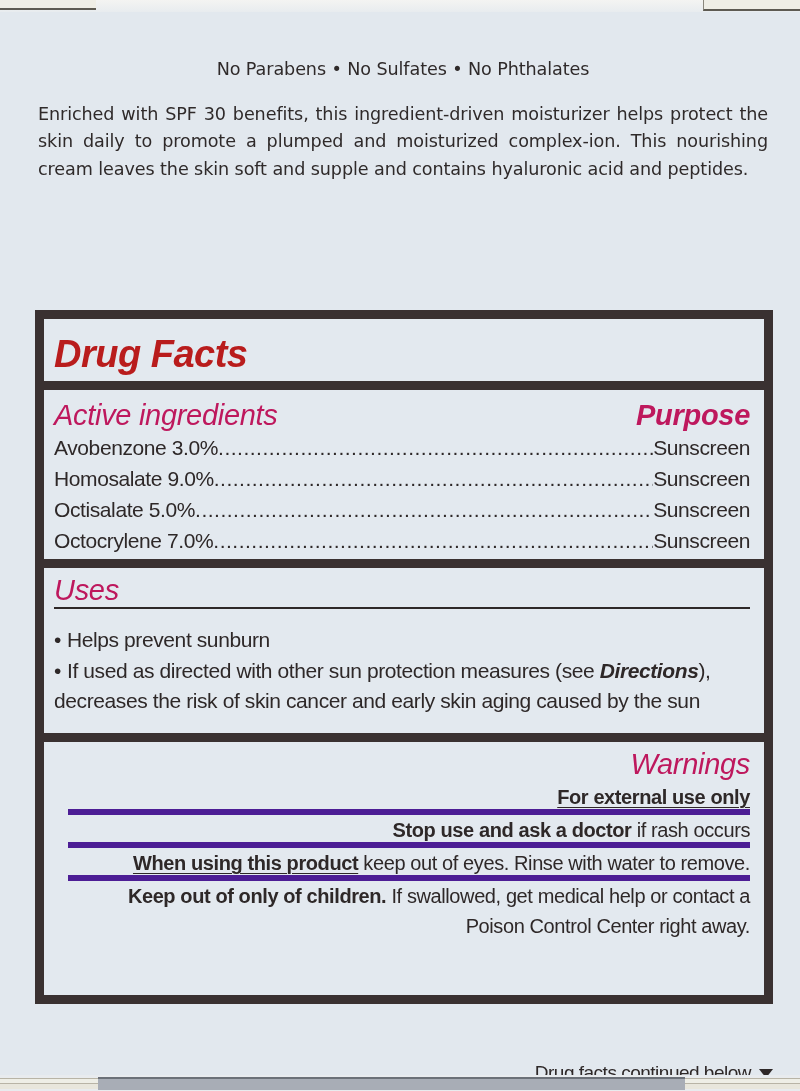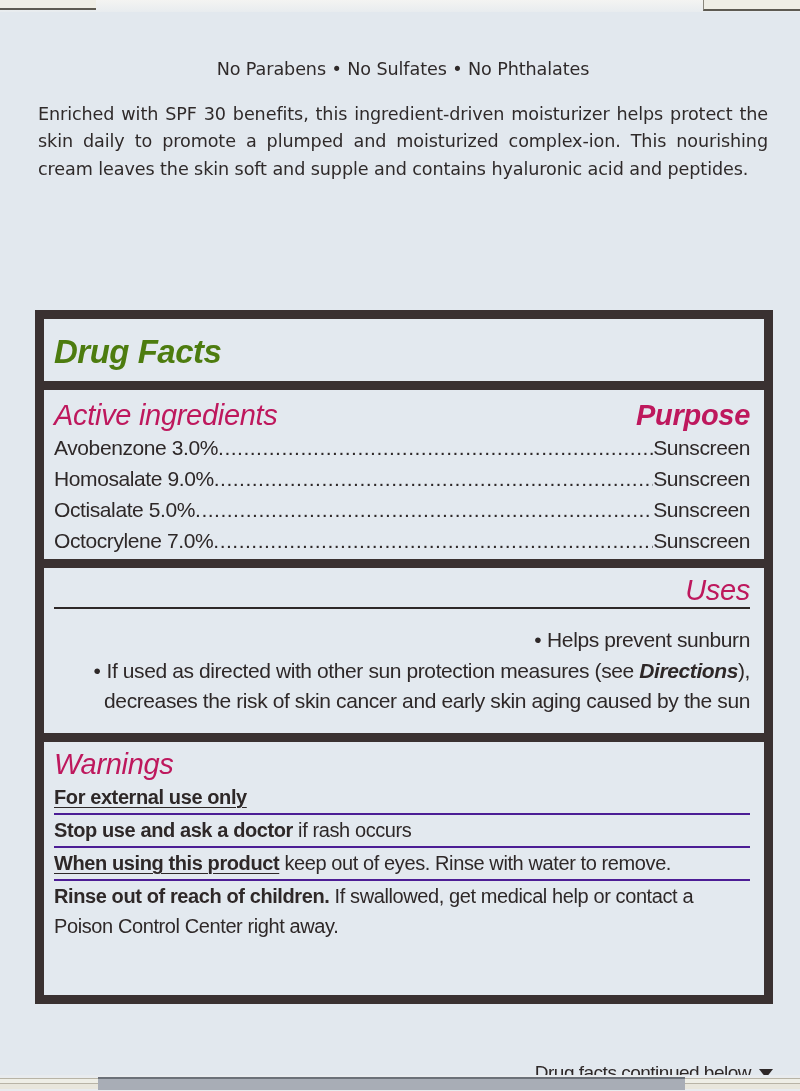--- a/index.html
+++ b/index.html
@@ -54,22 +54,22 @@
   .facts {
     position: absolute; left: 35px; top: 310px; width: 738px; height: 694px;
     border: 9px solid #3a3131;
     background: #e3e9ef;
   }
   .sect { position: absolute; left: 0; right: 0; }
   .sep {
     position: absolute; left: 0; right: 0; height: 9px; background: #3a3131;
   }
   .title {
-    font-size: 33px; font-weight: bold; font-style: italic;
-    letter-spacing: -0.5px; color: #4d7c0f;
+    font-size: 38px; font-weight: bold; font-style: italic;
+    letter-spacing: -0.5px; color: #b91c1c;
   }
   .h2 {
     font-size: 29px; font-style: italic; color: #be185d; letter-spacing: -0.3px;
   }
   .h2.bold { font-weight: bold; }
   .body-text {
     font-family: "Liberation Sans", sans-serif;
     font-size: 21px; color: #2e2828; letter-spacing: -0.4px;
     transform-origin: left top;
   }
@@ -81,21 +81,21 @@
   .row .dots {
     flex: 1 1 auto; overflow: hidden; white-space: nowrap; letter-spacing: 0.5px;
   }
   .row .dots::before {
     content: "........................................................................................................................................................";
   }
   .row .tail { flex: 0 0 auto; }
   .rule { height: 2px; background: #2e2828; }
   .bullet { display: inline-block; margin-right: 6px; }
   .warn-line {
-    line-height: 30px; height: 33px; border-bottom: 2px solid #4c1d95;
+    line-height: 30px; height: 33px; border-bottom: 6px solid #4c1d95;
     white-space: nowrap;
   }
   .warn-line b { font-weight: bold; }
   .warn-line.last { border-bottom: none; height: auto; line-height: 30px; white-space: normal; }
   .u { text-decoration: underline; text-decoration-thickness: 1px; text-underline-offset: 3px; }
 
   .continued {
     position: absolute; right: 27px; top: 1062px;
     font-size: 19px; color: #2e2828; letter-spacing: -0.5px; white-space: nowrap;
   }
@@ -148,49 +148,49 @@
       </div>
       <div class="row">
         <span class="lead">Octocrylene 7.0%</span>
         <span class="dots"></span>
         <span class="tail">Sunscreen</span>
       </div>
     </div>
   </div>
   <div class="sep" style="top:240px;"></div>
 
-  <div class="sect" style="top:249px; height:165px; padding:2px 14px 0 10px;text-align:right;">
+  <div class="sect" style="top:249px; height:165px; padding:2px 14px 0 10px;">
     <div class="h2" style="height:37px; line-height:40px;">Uses</div>
     <div class="rule"></div>
     <div class="body-text" style="line-height:30.5px; padding-top:16px;">
       <div>
         <span class="bullet">•</span><span>Helps prevent sunburn</span>
       </div>
       <div>
         <span class="bullet">•</span><span>If used as directed with other sun protection measures (see</span>
         <b><i>Directions</i></b><span>), decreases the risk of skin cancer and early skin aging caused by the sun</span>
       </div>
     </div>
   </div>
   <div class="sep" style="top:414px;"></div>
 
-  <div class="sect" style="top:423px; height:242px; padding:2px 14px 0 10px;">
+  <div class="sect" style="top:423px; height:242px; padding:2px 14px 0 24px;text-align:right;">
     <div class="h2" style="height:38px; line-height:40px;">Warnings</div>
     <div class="body-text" style="font-size:20px;">
       <div class="warn-line">
         <b class="u">For external use only</b><span></span>
       </div>
       <div class="warn-line">
         <b>Stop use and ask a doctor</b><span> if rash occurs</span>
       </div>
       <div class="warn-line">
         <b class="u">When using this product</b><span> keep out of eyes. Rinse with water to remove.</span>
       </div>
       <div class="warn-line last">
-        <b>Rinse out of reach of children.</b><span> If swallowed, get medical help or contact a Poison Control Center right away.</span>
+        <b>Keep out of only of children.</b><span> If swallowed, get medical help or contact a Poison Control Center right away.</span>
       </div>
     </div>
   </div>
 </div>
 
 <div class="continued">
   <span>Drug facts continued below</span><span class="tri"></span>
 </div>
 
 <div class="edge-bottom">

